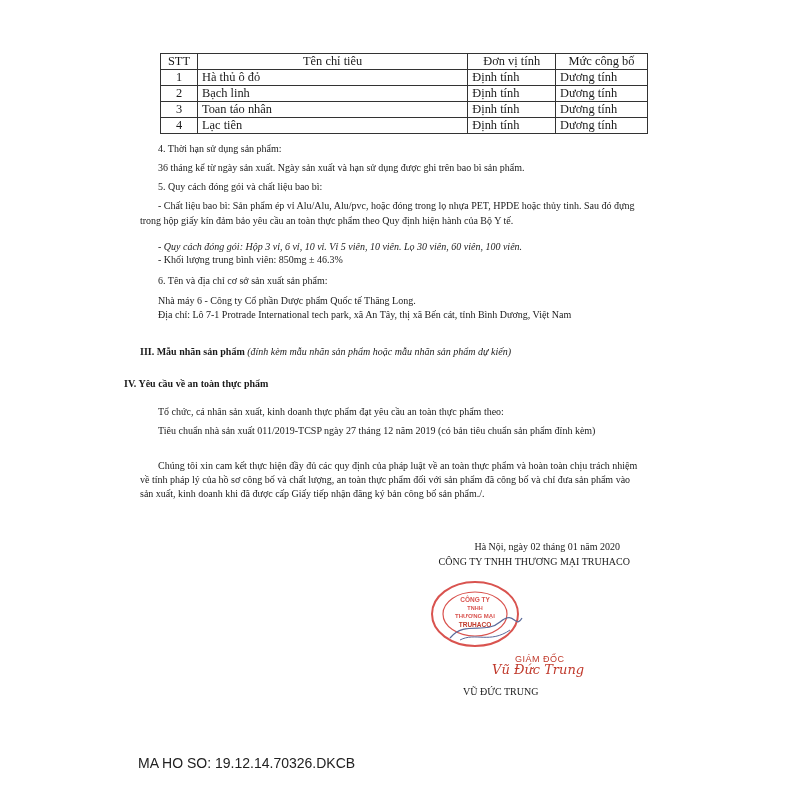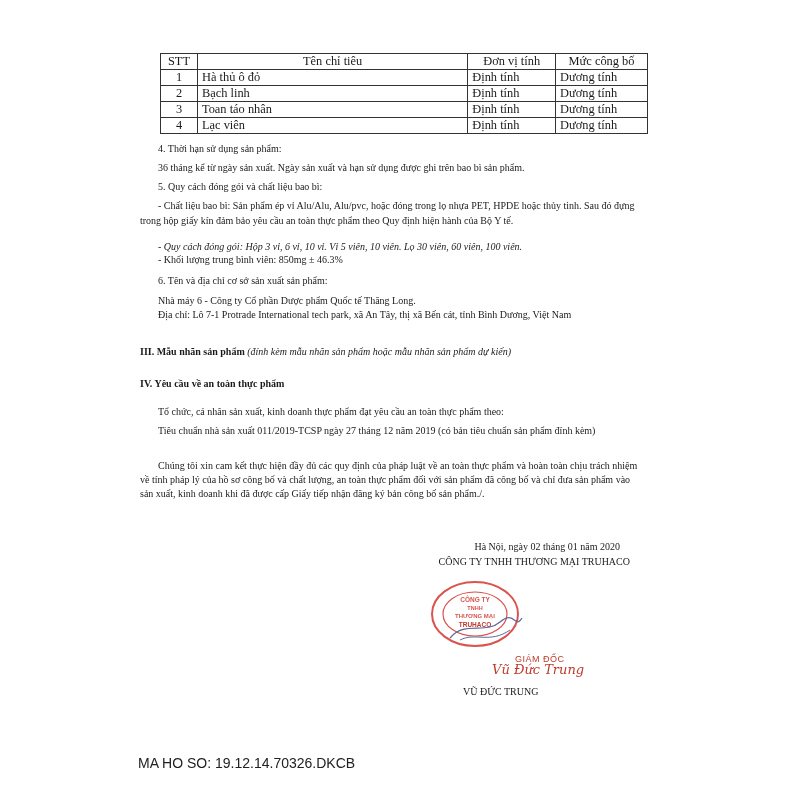--- a/index.html
+++ b/index.html
@@ -54,21 +54,21 @@
       <td>Dương tính</td>
     </tr>
     <tr>
       <td class="c-stt">3</td>
       <td>Toan táo nhân</td>
       <td>Định tính</td>
       <td>Dương tính</td>
     </tr>
     <tr>
       <td class="c-stt">4</td>
-      <td>Lạc viên</td>
+      <td>Lạc tiên</td>
       <td>Định tính</td>
       <td>Dương tính</td>
     </tr>
   </tbody>
     </table>
 
   <div class="t" style="left:158px;top:141px;">4. Thời hạn sử dụng sản phẩm:</div>
   <div class="t" style="left:158px;top:160px;">36 tháng kể từ ngày sản xuất. Ngày sản xuất và hạn sử dụng được ghi trên bao bì sản phẩm.</div>
 
   <div class="t" style="left:158px;top:179px;">5. Quy cách đóng gói và chất liệu bao bì:</div>
@@ -78,21 +78,21 @@
 
   <div class="t" style="left:158px;top:273px;">6. Tên và địa chỉ cơ sở sản xuất sản phẩm:</div>
   <div class="t" style="left:158px;top:293px;">Nhà máy 6 - Công ty Cổ phần Dược phẩm Quốc tế Thăng Long.</div>
   <div class="t wrap" style="left:140px;top:307px;width:510px;text-indent:18px;">Địa chỉ: Lô 7-1 Protrade International tech park, xã An Tây, thị xã Bến cát, tỉnh Bình Dương, Việt Nam</div>
 
   <div class="t" style="left:140px;top:344px;">
     <span class="bold">III. Mẫu nhãn sản phẩm</span>
     <span class="ital">(đính kèm mẫu nhãn sản phẩm hoặc mẫu nhãn sản phẩm dự kiến)</span>
   </div>
 
-  <div class="t bold" style="left:140px;top:376px;">IV. Yêu cầu về an toàn thực phẩm</div>
+  <div class="t bold" style="left:124px;top:376px;">IV. Yêu cầu về an toàn thực phẩm</div>
   <div class="t" style="left:158px;top:404px;">Tổ chức, cá nhân sản xuất, kinh doanh thực phẩm đạt yêu cầu an toàn thực phẩm theo:</div>
   <div class="t wrap" style="left:140px;top:423px;width:505px;text-indent:18px;">Tiêu chuẩn nhà sản xuất 011/2019-TCSP ngày 27 tháng 12 năm 2019 (có bản tiêu chuẩn sản phẩm đính kèm)</div>
   <div class="t wrap" style="left:140px;top:459px;width:505px;text-indent:18px;line-height:14px;">Chúng tôi xin cam kết thực hiện đầy đủ các quy định của pháp luật về an toàn thực phẩm và hoàn toàn chịu trách nhiệm về tính pháp lý của hồ sơ công bố và chất lượng, an toàn thực phẩm đối với sản phẩm đã công bố và chỉ đưa sản phẩm vào sản xuất, kinh doanh khi đã được cấp Giấy tiếp nhận đăng ký bản công bố sản phẩm./.</div>
 
   <div class="t center" style="left:360px;top:539px;width:260px;">Hà Nội, ngày 02 tháng 01 năm 2020</div>
   <div class="t center" style="left:350px;top:554px;width:280px;">CÔNG TY TNHH THƯƠNG MẠI TRUHACO</div>
 
   <div class="stamp">
     <svg width="95" height="72" viewBox="0 0 95 72">
       <ellipse cx="45" cy="34" rx="43" ry="32" fill="none" stroke="#d9534f" stroke-width="2"></ellipse>

